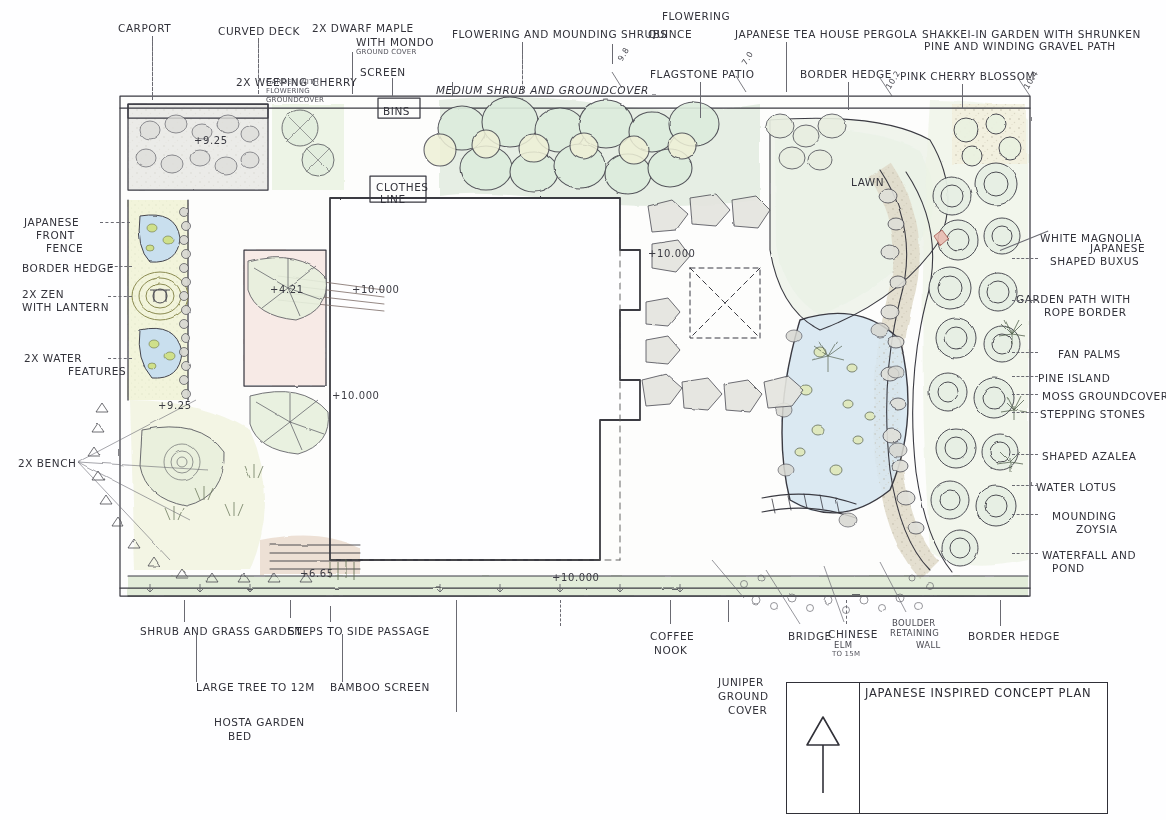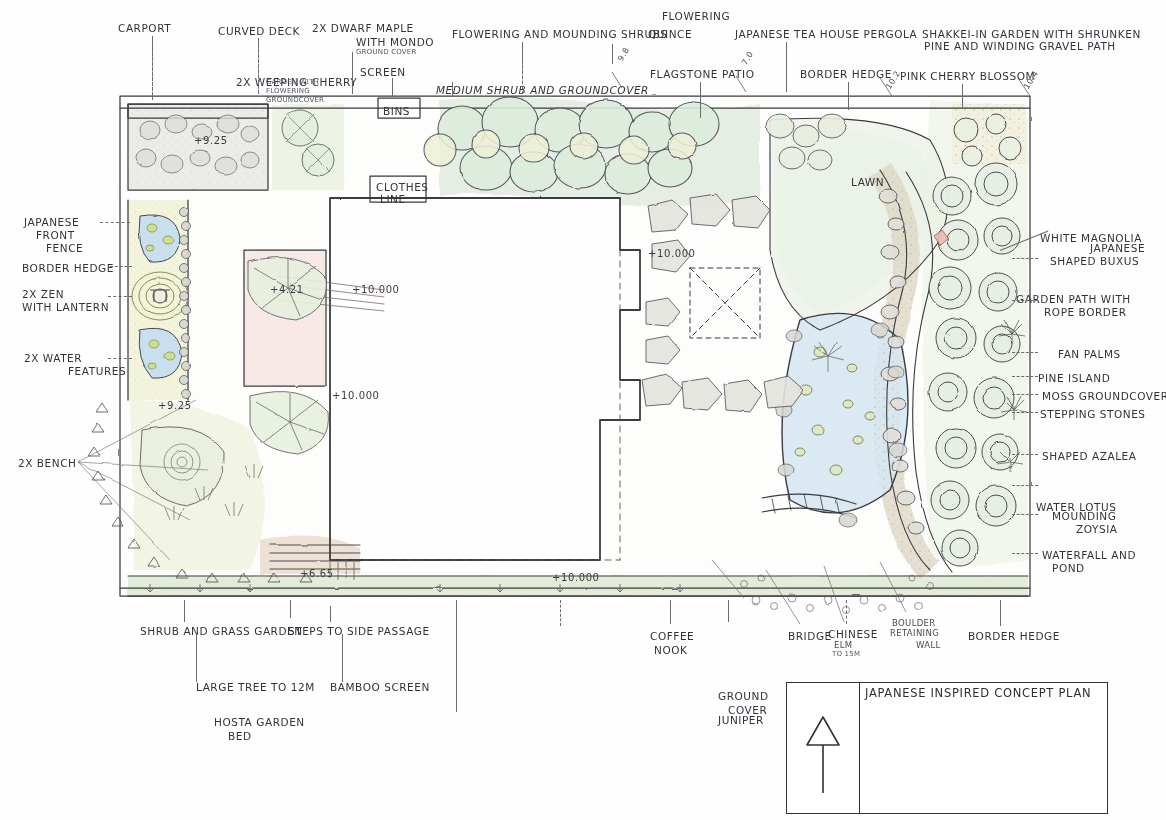--- a/index.html
+++ b/index.html
@@ -587,21 +587,21 @@
       <div class="hand" style="left: 1040px; top: 232px;">WHITE MAGNOLIA</div>
       <div class="hand" style="left: 1090px; top: 242px;">JAPANESE</div>
       <div class="hand" style="left: 1050px; top: 255px;">SHAPED BUXUS</div>
       <div class="hand" style="left: 1016px; top: 293px;">GARDEN PATH WITH</div>
       <div class="hand" style="left: 1044px; top: 306px;">ROPE BORDER</div>
       <div class="hand" style="left: 1058px; top: 348px;">FAN PALMS</div>
       <div class="hand" style="left: 1038px; top: 372px;">PINE ISLAND</div>
       <div class="hand" style="left: 1042px; top: 390px;">MOSS GROUNDCOVER</div>
       <div class="hand" style="left: 1040px; top: 408px;">STEPPING STONES</div>
       <div class="hand" style="left: 1042px; top: 450px;">SHAPED AZALEA</div>
-      <div class="hand" style="left: 1036px; top: 481px; margin-top: 20px;">WATER LOTUS</div>
+      <div class="hand" style="left: 1036px; top: 481px;">WATER LOTUS</div>
       <div class="hand" style="left: 1052px; top: 510px;">MOUNDING</div>
       <div class="hand" style="left: 1076px; top: 523px;">ZOYSIA</div>
       <div class="hand" style="left: 1042px; top: 549px;">WATERFALL AND</div>
       <div class="hand" style="left: 1052px; top: 562px;">POND</div>
       <div class="leader dash-h" style="left: 1012px; top: 258px; width: 26px;"></div>
       <div class="leader dash-h" style="left: 1012px; top: 300px; width: 26px;"></div>
       <div class="leader dash-h" style="left: 1012px; top: 352px; width: 26px;"></div>
       <div class="leader dash-h" style="left: 1012px; top: 376px; width: 26px;"></div>
       <div class="leader dash-h" style="left: 1012px; top: 394px; width: 26px;"></div>
       <div class="leader dash-h" style="left: 1012px; top: 412px; width: 26px;"></div>
@@ -617,21 +617,21 @@
       <div class="hand" style="left: 288px; top: 625px;">STEPS TO SIDE PASSAGE</div>
       <div class="leader v" style="left: 330px; top: 606px; height: 16px;"></div>
       <div class="hand" style="left: 196px; top: 681px;">LARGE TREE TO 12M</div>
       <div class="leader v" style="left: 196px; top: 634px; height: 45px;"></div>
       <div class="hand" style="left: 330px; top: 681px;">BAMBOO SCREEN</div>
       <div class="leader v" style="left: 342px; top: 634px; height: 45px;"></div>
       <div class="hand" style="left: 214px; top: 716px;">HOSTA GARDEN</div>
       <div class="hand" style="left: 228px; top: 730px;">BED</div>
       <div class="hand" style="left: 650px; top: 630px;">COFFEE</div>
       <div class="hand" style="left: 654px; top: 644px;">NOOK</div>
-      <div class="hand" style="left: 718px; top: 676px; margin-top: 38px;">JUNIPER</div>
+      <div class="hand" style="left: 718px; top: 676px;">JUNIPER</div>
       <div class="hand" style="left: 718px; top: 690px;">GROUND</div>
       <div class="hand" style="left: 728px; top: 704px;">COVER</div>
       <div class="hand" style="left: 788px; top: 630px;">BRIDGE</div>
       <div class="hand" style="left: 828px; top: 628px;">CHINESE</div>
       <div class="hand sm" style="left: 834px; top: 640px;">ELM</div>
       <div class="hand xs" style="left: 832px; top: 650px;">TO 15M</div>
       <div class="hand sm" style="left: 892px; top: 618px;">BOULDER</div>
       <div class="hand sm" style="left: 890px; top: 628px;">RETAINING</div>
       <div class="hand sm" style="left: 916px; top: 640px;">WALL</div>
       <div class="hand" style="left: 968px; top: 630px;">BORDER HEDGE</div>

